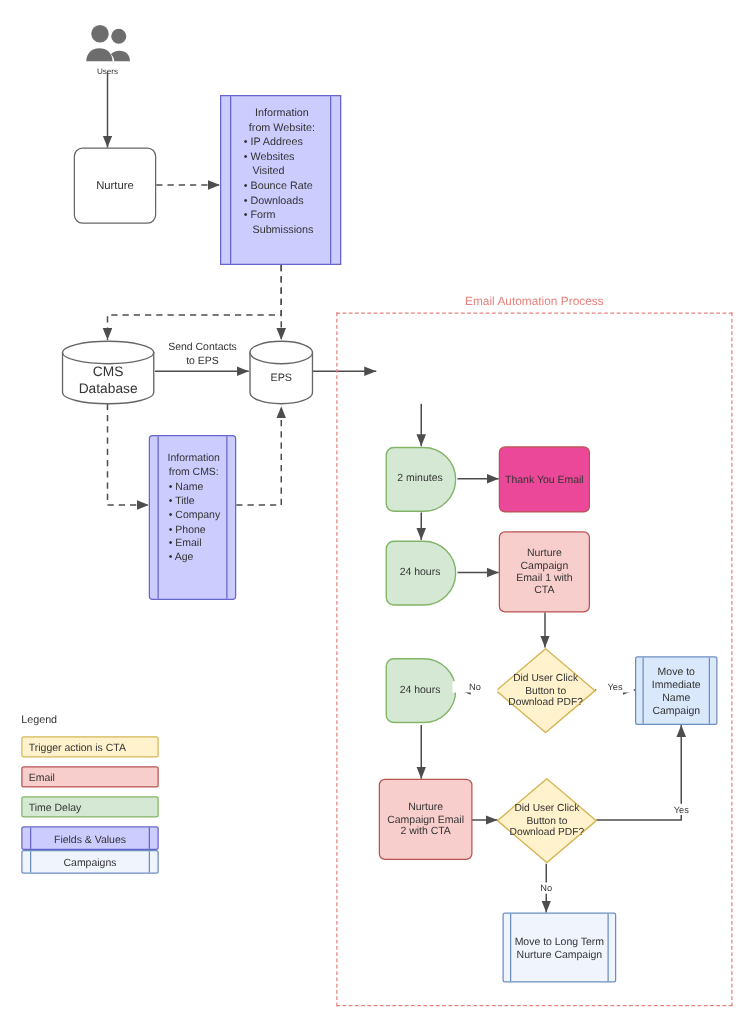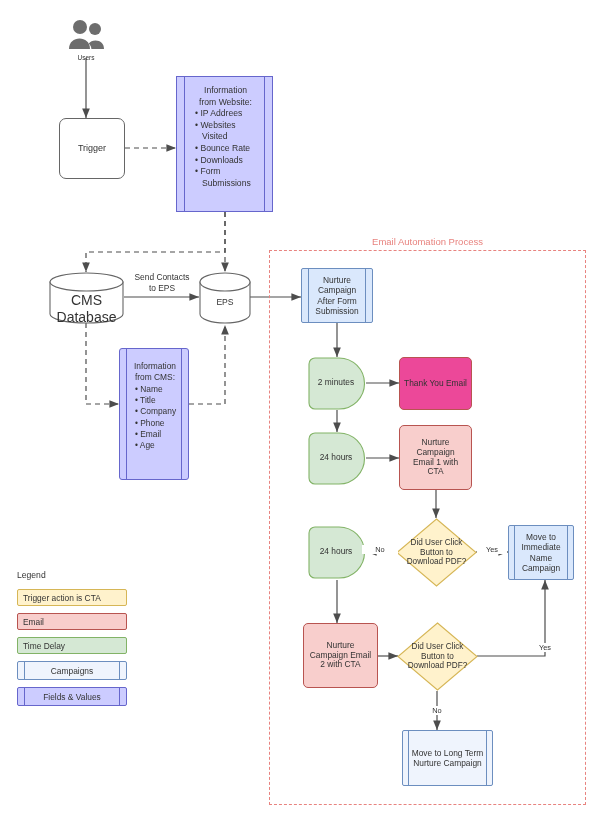--- a/index.html
+++ b/index.html
@@ -72,21 +72,21 @@
     <svg viewBox="0 0 40 32" width="40" height="32">
       <circle cx="14" cy="9" r="7" fill="#6d6d6d"></circle>
       <circle cx="29" cy="11" r="6" fill="#6d6d6d"></circle>
       <path d="M24,31 C24,24 19,20.5 13.5,20.5 C8,20.5 3,24 3,31 Z" fill="#6d6d6d"></path>
       <path d="M38,31 C38,25.5 34.5,22.5 29.5,22.5 C26.5,22.5 24.3,23.6 22.8,25.4 C24.6,27.2 25.4,29.2 25.4,31 Z" fill="#6d6d6d"></path>
     </svg>
   </div>
   <div class="lbl" style="left:56px;top:54px;width:60px;font-size:6.5px;">Users</div>
 
   <div class="node" style="left:59px;top:118px;width:66px;height:61px;border:1.1px solid #666;border-radius:7px;background:#fff;font-size:9px;">
-    <span>Trigger</span>
+    <span>Nurture</span>
   </div>
 
   <div style="position:absolute;left:176px;top:76px;width:97px;height:136px;
               border:1.1px solid #6666cc;background:#ccccff;box-sizing:border-box;">
     <div style="position:absolute;left:7px;top:0;bottom:0;width:1.1px;background:#6666cc;"></div>
     <div style="position:absolute;right:7px;top:0;bottom:0;width:1.1px;background:#6666cc;"></div>
     <div style="position:absolute;left:12px;right:10px;top:8px;font-size:8.6px;line-height:1.35;">
       <div style="text-align:center;">Information</div>
       <div style="text-align:center;">from Website:</div>
       <div style="text-align:left;padding-left:6px;">
@@ -97,21 +97,21 @@
         <div style="text-indent:-7px;padding-left:7px;">• <span>Form Submissions</span></div>
       </div>
     </div>
   </div>
 
   <div style="position:absolute;left:49px;top:272px;width:75px;height:52px;">
     <svg viewBox="0 0 75 52" width="75" height="52">
       <path d="M1,10 L1,42 C1,47 17,51 37.5,51 C58,51 74,47 74,42 L74,10 Z" fill="#ffffff" stroke="#666666" stroke-width="1.1"></path>
       <ellipse cx="37.5" cy="10" rx="36.5" ry="9" fill="#ffffff" stroke="#666666" stroke-width="1.1"></ellipse>
     </svg>
-    <div style="position:absolute;left:0;top:20px;width:75px;text-align:center;font-size:14px;line-height:1.2;">
+    <div style="position:absolute;left:0;top:20px;width:75px;text-align:center;font-size:11px;line-height:1.2;">
       <div>CMS</div>
       <div>Database</div>
     </div>
   </div>
 
   <div class="lbl" style="left:124px;top:272px;width:76px;font-size:8.4px;line-height:1.25;">
     <div>Send Contacts</div>
     <div>to EPS</div>
   </div>
 
@@ -136,28 +136,20 @@
         <div>• <span>Name</span></div>
         <div>• <span>Title</span></div>
         <div>• <span>Company</span></div>
         <div>• <span>Phone</span></div>
         <div>• <span>Email</span></div>
         <div>• <span>Age</span></div>
       </div>
     </div>
   </div>
 
-  <div style="position:absolute;left:301px;top:268px;width:72px;height:55px;
-              border:1.1px solid #6c8ebf;background:#dae8fc;box-sizing:border-box;border-radius:2px;">
-    <div style="position:absolute;left:6px;top:0;bottom:0;width:1.1px;background:#6c8ebf;"></div>
-    <div style="position:absolute;right:6px;top:0;bottom:0;width:1.1px;background:#6c8ebf;"></div>
-    <div style="position:absolute;left:9px;right:9px;top:0;bottom:0;display:flex;align-items:center;justify-content:center;text-align:center;font-size:8.4px;line-height:1.2;">
-      <span>Nurture Campaign After Form Submission</span>
-    </div>
-  </div>
 
   <div style="position:absolute;left:308px;top:357px;width:58px;height:53px;">
     <svg viewBox="0 0 58 53" width="58" height="53">
       <path d="M7,1 L31,1 A25.5,25.5 0 0 1 31,52 L7,52 A6,6 0 0 1 1,46 L1,7 A6,6 0 0 1 7,1 Z" fill="#d5e8d4" stroke="#82b366" stroke-width="1.1"></path>
     </svg>
     <div style="position:absolute;left:2px;top:20px;width:52px;text-align:center;font-size:8.4px;">
       <span>2 minutes</span>
     </div>
   </div>
 
@@ -249,32 +241,32 @@
                 display:flex;align-items:center;padding-left:5px;font-size:8.4px;">
       <span>Email</span>
     </div>
 
     <div style="box-sizing:border-box;width:110px;height:17px;margin-bottom:7px;
                 border:1.1px solid #82b366;background:#d5e8d4;border-radius:2px;
                 display:flex;align-items:center;padding-left:5px;font-size:8.4px;">
       <span>Time Delay</span>
     </div>
 
+    <div style="position:relative;box-sizing:border-box;width:110px;height:19px;
+                border:1.1px solid #6666cc;background:#ccccff;border-radius:2px;">
+      <div style="position:absolute;left:6px;top:0;bottom:0;width:1.1px;background:#6666cc;"></div>
+      <div style="position:absolute;right:6px;top:0;bottom:0;width:1.1px;background:#6666cc;"></div>
+      <div style="position:absolute;left:9px;right:9px;top:0;bottom:0;display:flex;align-items:center;justify-content:center;font-size:8.4px;">
+        <span>Fields &amp; Values</span>
+      </div>
+    </div>
+
     <div style="position:relative;box-sizing:border-box;width:110px;height:19px;margin-bottom:7px;
                 border:1.1px solid #6c8ebf;background:#eff4fd;border-radius:2px;">
       <div style="position:absolute;left:6px;top:0;bottom:0;width:1.1px;background:#6c8ebf;"></div>
       <div style="position:absolute;right:6px;top:0;bottom:0;width:1.1px;background:#6c8ebf;"></div>
       <div style="position:absolute;left:9px;right:9px;top:0;bottom:0;display:flex;align-items:center;justify-content:center;font-size:8.4px;">
         <span>Campaigns</span>
       </div>
     </div>
-
-    <div style="position:relative;box-sizing:border-box;width:110px;height:19px;
-                border:1.1px solid #6666cc;background:#ccccff;border-radius:2px;">
-      <div style="position:absolute;left:6px;top:0;bottom:0;width:1.1px;background:#6666cc;"></div>
-      <div style="position:absolute;right:6px;top:0;bottom:0;width:1.1px;background:#6666cc;"></div>
-      <div style="position:absolute;left:9px;right:9px;top:0;bottom:0;display:flex;align-items:center;justify-content:center;font-size:8.4px;">
-        <span>Fields &amp; Values</span>
-      </div>
-    </div>
   </div>
 
 </div>
 
 </body></html>

